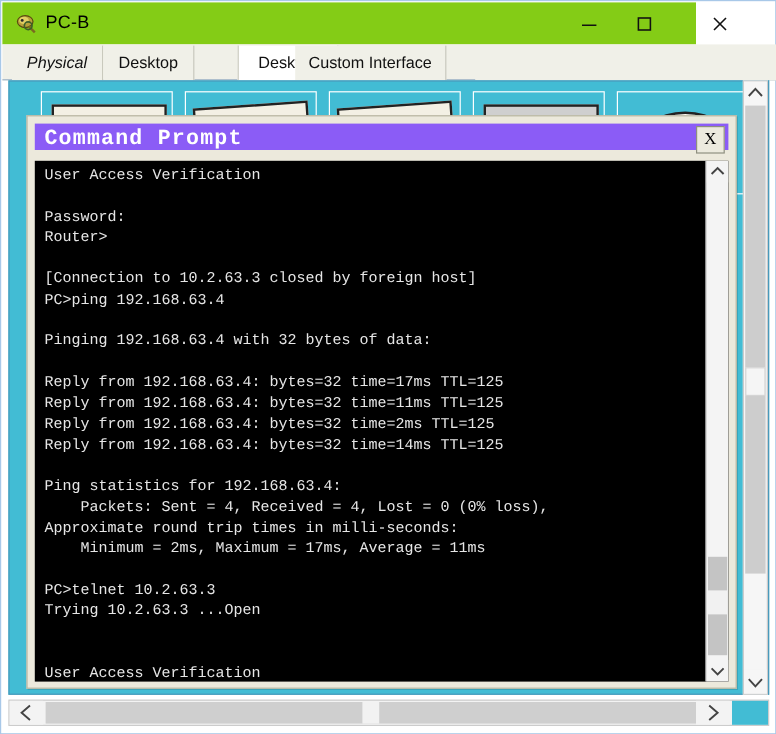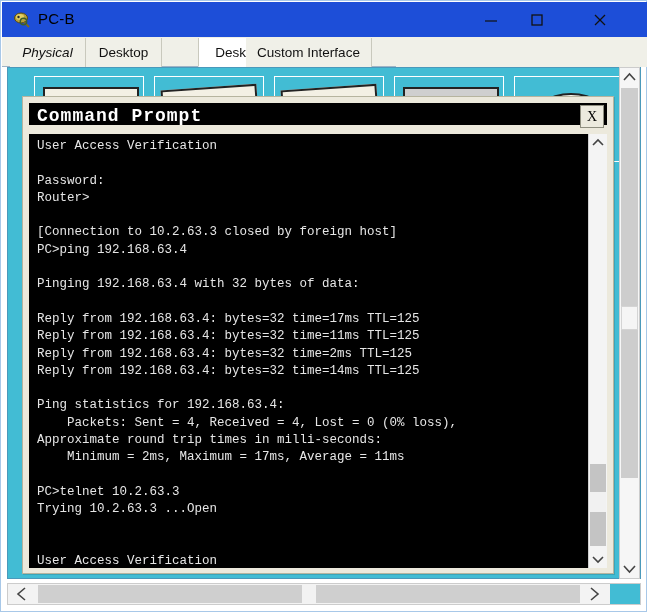--- a/index.html
+++ b/index.html
@@ -22,23 +22,23 @@
     height: 612px;
     background: #ffffff;
     border: 1px solid #a8c8e8;
     box-sizing: border-box;
   }
 
   
   #titlebar {
     position: absolute;
     left: 1px; top: 1px;
-    width: 645px;
+    width: 578px;
     height: 35px;
-    background: #1d4ed8;
+    background: #84cc16;
     box-sizing: border-box;
     padding-left: 20px;
   }
   #app-icon {
     position: absolute;
     left: 10px; top: 8px;
     width: 20px; height: 20px;
   }
   #app-title {
     position: absolute;
@@ -159,21 +159,21 @@
     background: #ece9dc;
     border: 1px solid #b6b49f;
     box-sizing: border-box;
     box-shadow: 1px 1px 0 rgba(0,0,0,.12);
   }
   #cmd-titlebar {
     position: absolute;
     left: 6px; top: 6px;
     width: 578px;
     height: 22px;
-    background: #000000;
+    background: #8b5cf6;
     box-sizing: border-box;
   }
   #cmd-title {
     position: absolute;
     left: 8px; top: 3px;
     color: #ffffff;
     font-family: "Liberation Mono", monospace;
     font-size: 18px;
     font-weight: bold;
     letter-spacing: 1px;

